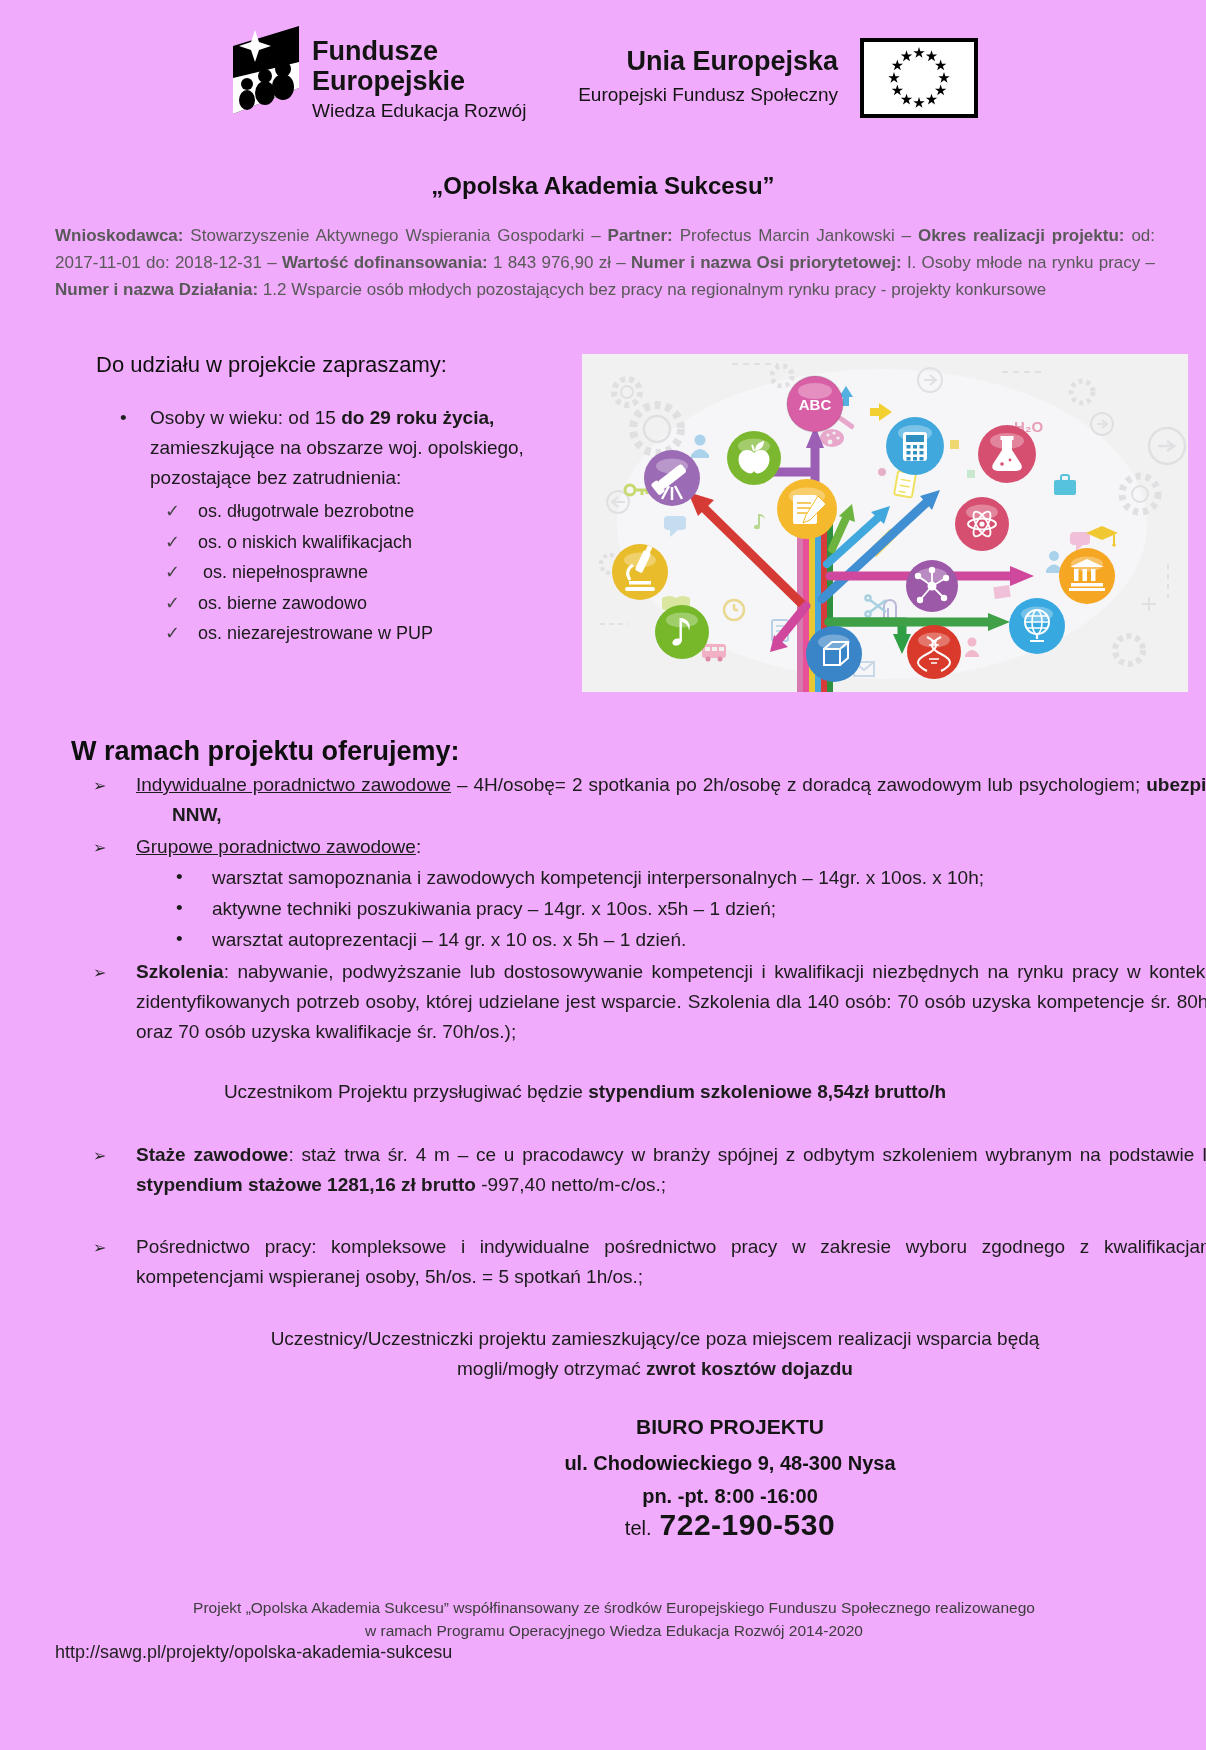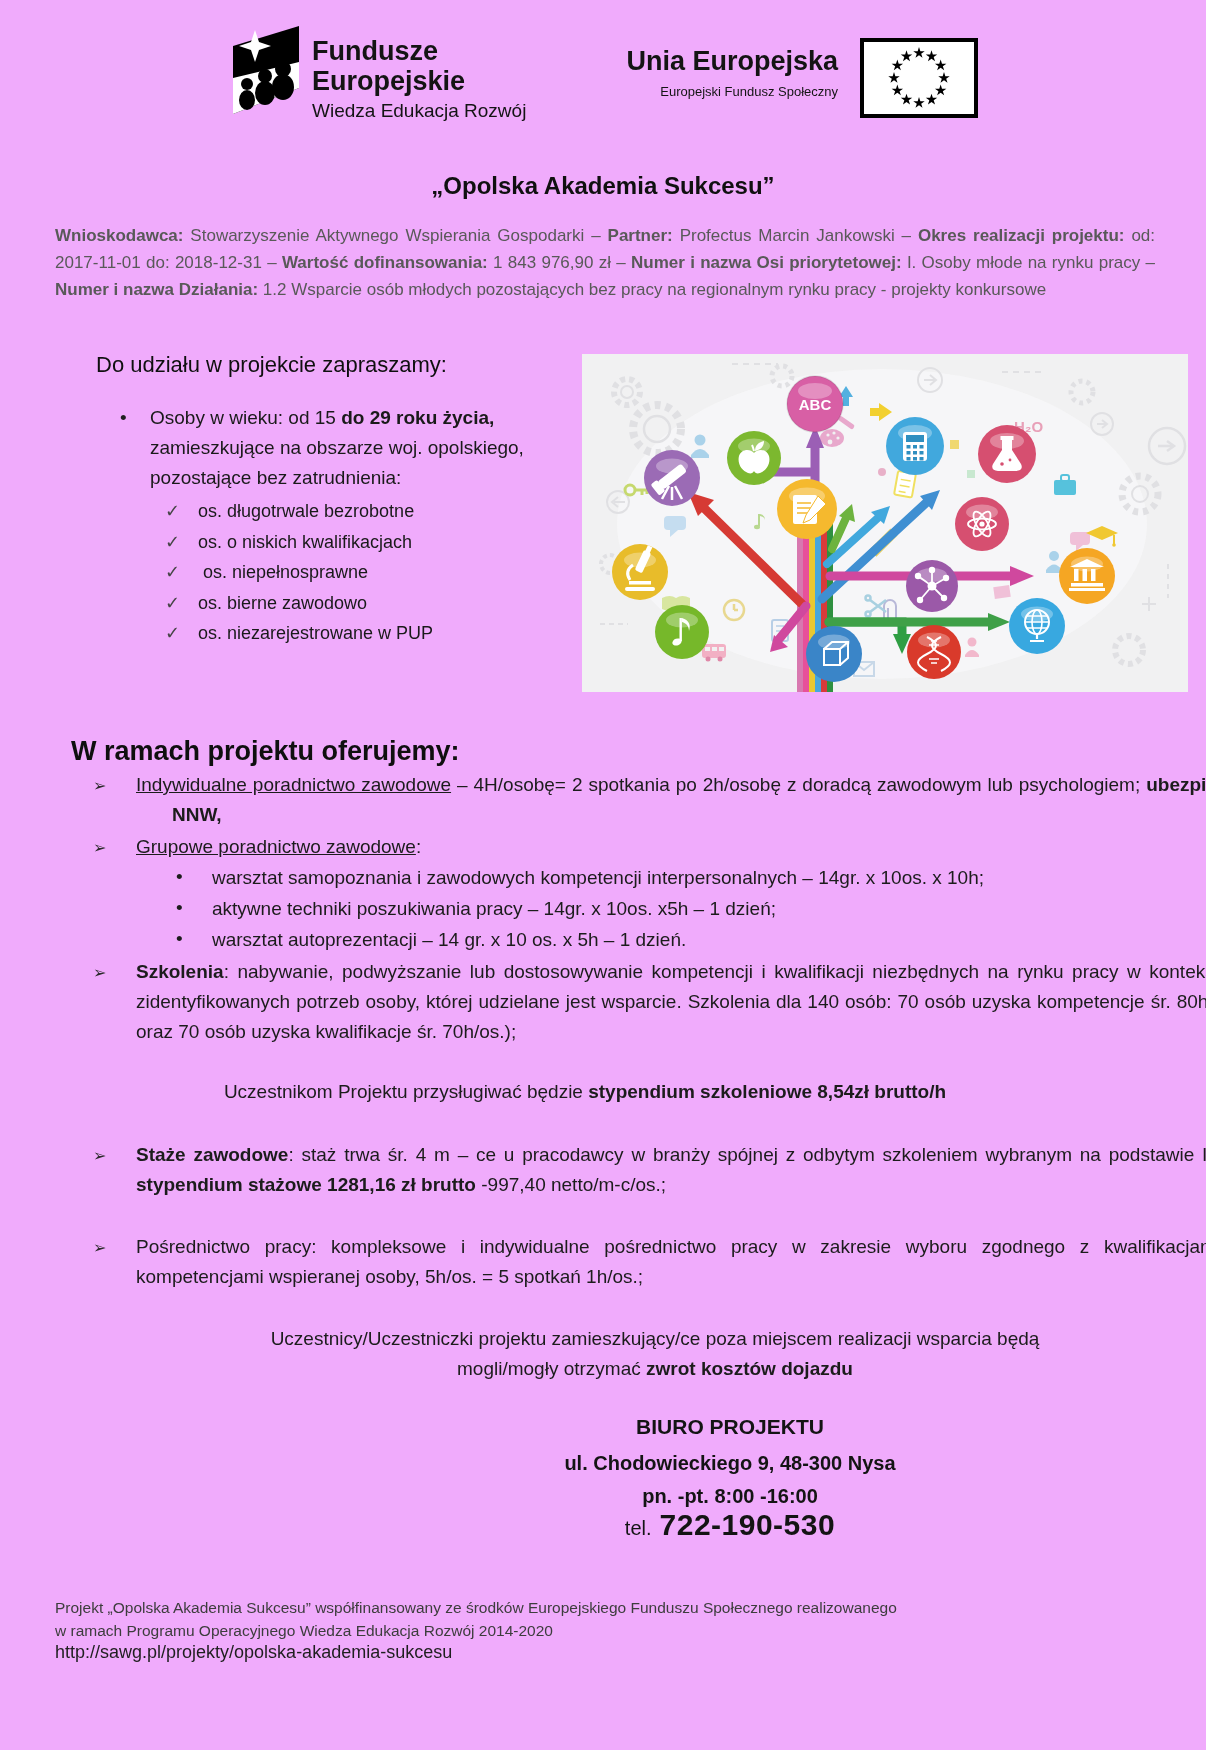--- a/index.html
+++ b/index.html
@@ -4,21 +4,21 @@
 <style>
   html,body{margin:0;padding:0;background:#fff;}
   .page{position:relative;width:1206px;height:1750px;background:#f0abfc;overflow:hidden;
         font-family:"Liberation Sans",sans-serif;color:#1f1f1f;}
 
   
   .fe-flag{position:absolute;left:225px;top:22px;}
   .fe-title{position:absolute;left:312px;top:36px;font-size:27px;font-weight:700;line-height:30px;color:#141414;}
   .fe-sub{position:absolute;left:312px;top:100px;font-size:19px;color:#141414;}
   .eu-title{position:absolute;left:538px;top:46px;width:300px;text-align:right;font-size:27px;font-weight:700;color:#141414;}
-  .eu-sub{position:absolute;left:508px;top:84px;width:330px;text-align:right;font-size:13px;color:#141414;}
+  .eu-sub{position:absolute;left:508px;top:84px;width:330px;text-align:right;font-size:19px;color:#141414;}
   .eu-flag{position:absolute;left:860px;top:38px;}
 
   .title{position:absolute;left:0;top:156px;width:1206px;text-align:center;font-size:24px;font-weight:700;color:#101010;}
 
   .info{position:absolute;left:55px;top:222px;width:1100px;font-size:17px;line-height:27px;color:#595959;text-align:justify;margin:0;}
 
   
   .invite-h{position:absolute;left:96px;top:352px;font-size:22px;font-weight:400;color:#0f0f0f;margin:0;}
   .invite-dot{position:absolute;left:120px;top:403px;font-size:19px;line-height:30px;}
   .invite-bullet{position:absolute;left:150px;top:403px;width:412px;font-size:19px;line-height:30px;color:#1a1a1a;}
@@ -47,21 +47,21 @@
   #center1{left:245px;top:1324px;width:820px;}
 
   
   .office-line{position:absolute;left:280px;width:900px;text-align:center;color:#141414;}
   #biuro{top:1415px;font-size:21px;font-weight:700;}
   #addr{top:1452px;font-size:20px;font-weight:700;}
   #hours{top:1485px;font-size:20px;font-weight:700;}
   #telline{top:1508px;font-size:20px;}
   .tel-num{font-size:30px;font-weight:700;margin-left:8px;letter-spacing:.5px;}
 
-  .footer{position:absolute;left:55px;top:1596px;width:1118px;font-size:15.5px;line-height:23px;color:#3d3d3d;}
+  .footer{position:absolute;left:55px;top:1596px;width:1118px;text-align:center;font-size:15.5px;line-height:23px;color:#3d3d3d;}
   .url{position:absolute;left:55px;top:1642px;font-size:18px;color:#1f1f1f;}
 
   .underl{text-decoration:underline;}
 </style>
 </head>
 <body>
 
 <div class="page">
 
   <svg class="fe-flag" width="78" height="106" viewBox="0 0 78 106">

